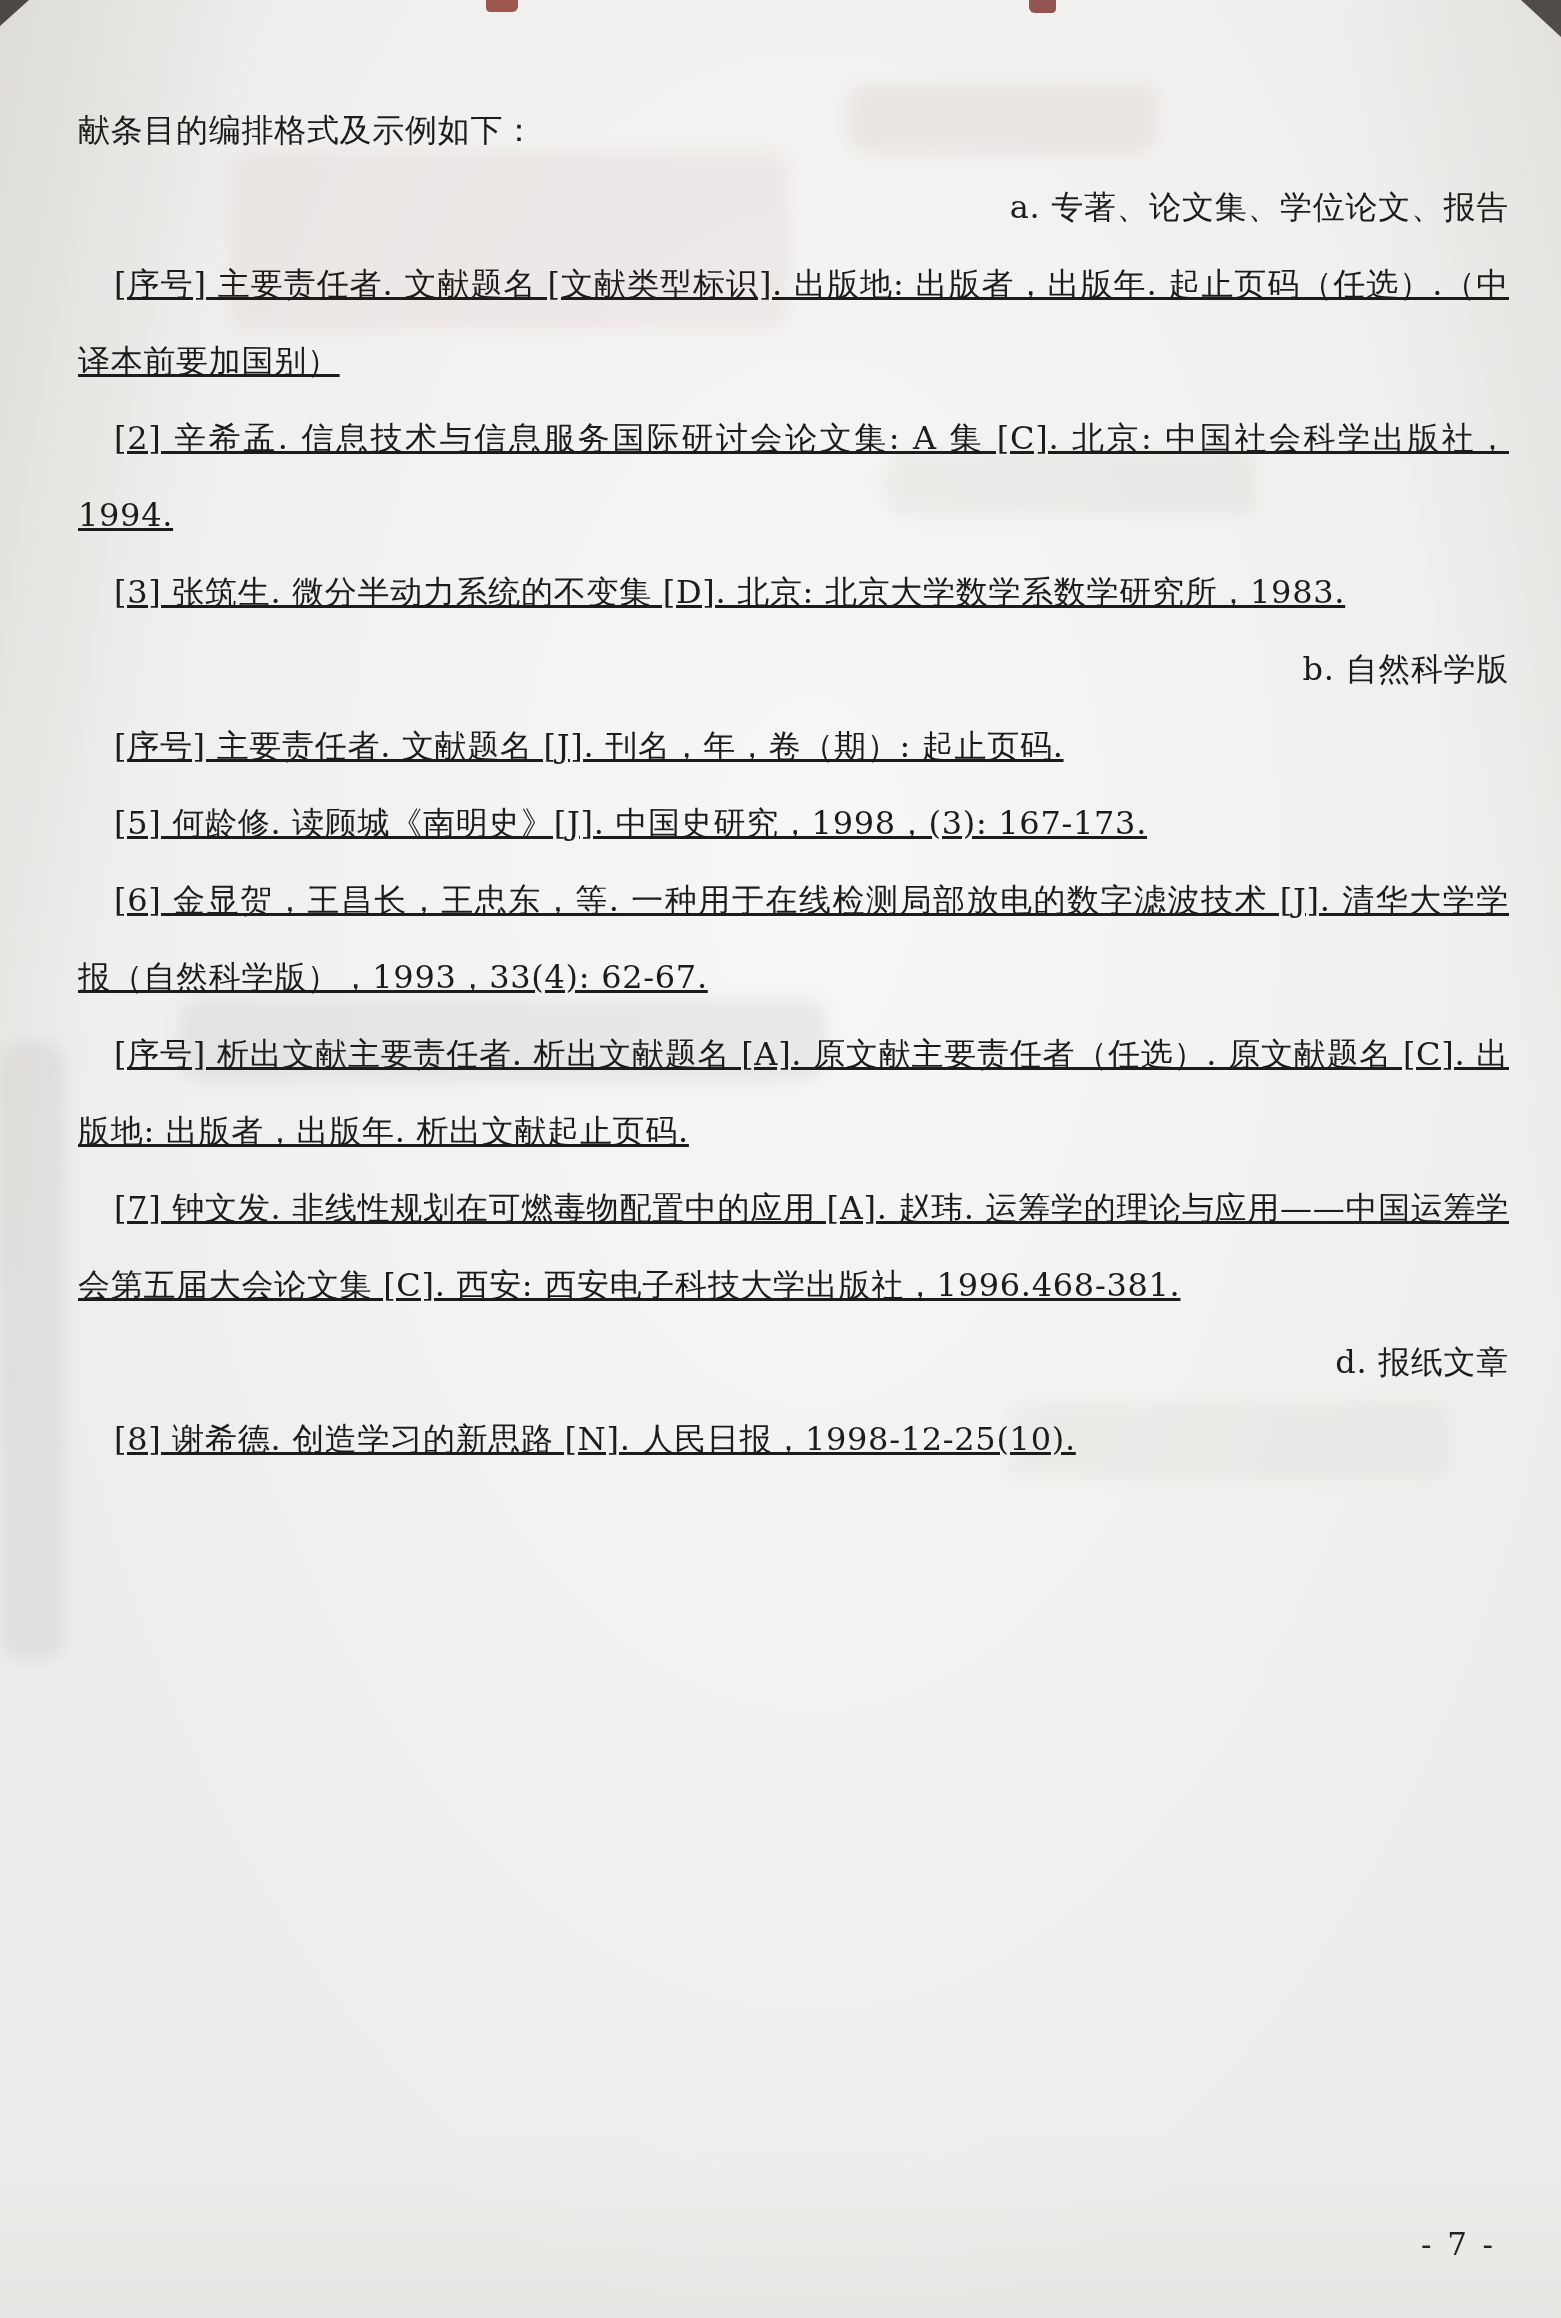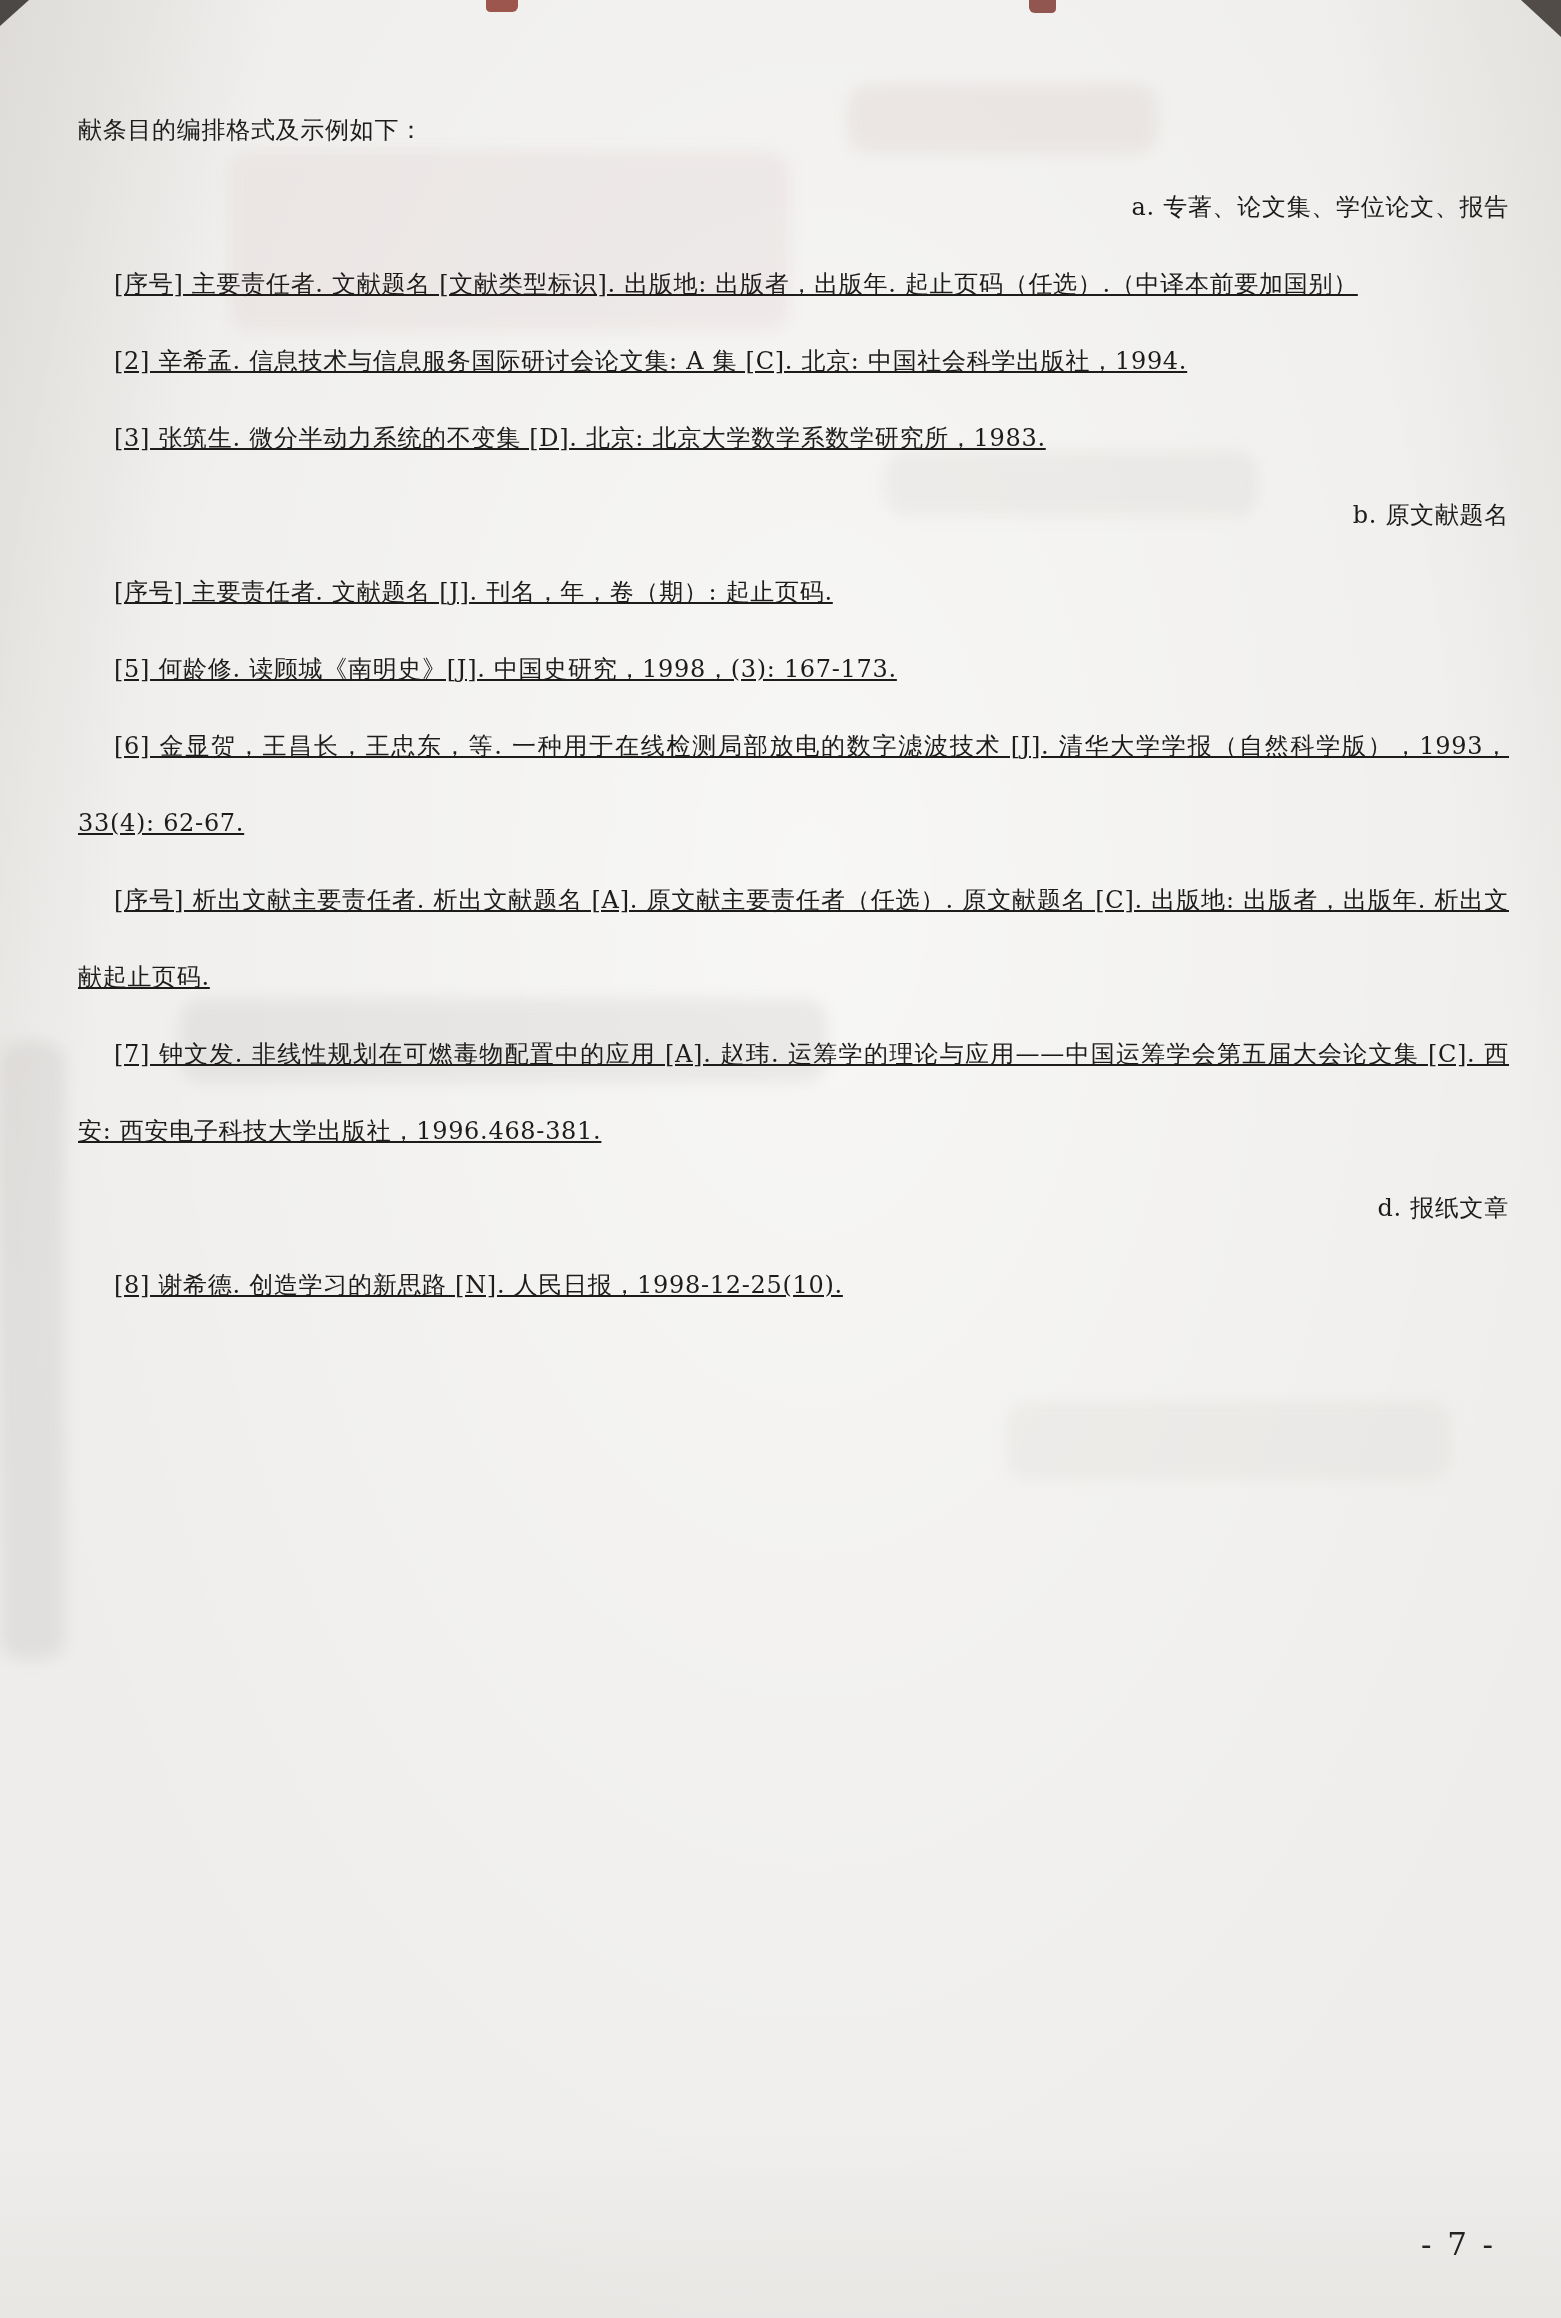--- a/index.html
+++ b/index.html
@@ -23,21 +23,21 @@
     color: #1d1c1b;
   }
   .text-block {
     position: absolute;
     left: 78px;
     top: 92px;
     width: 1431px;
   }
   .text-block p {
     margin: 0;
-    font-size: 24px;
+    font-size: 32px;
     line-height: 77px;
     letter-spacing: 0.7px;
   }
   p.body-line {
     text-align: justify;
     text-justify: inter-character;
   }
   p.entry, p.format-line {
     text-align: justify;
     text-justify: inter-character;
@@ -111,21 +111,21 @@
   <div class="smudge smudge-4"></div>
   <div class="smudge smudge-5"></div>
   <div class="smudge smudge-6"></div>
 
   <div class="text-block">
     <p class="body-line">献条目的编排格式及示例如下：</p>
     <p class="section-heading">a. 专著、论文集、学位论文、报告</p>
     <p class="format-line">[序号] 主要责任者. 文献题名 [文献类型标识]. 出版地: 出版者，出版年. 起止页码（任选）.（中译本前要加国别）</p>
     <p class="entry">[2] 辛希孟. 信息技术与信息服务国际研讨会论文集: A 集 [C]. 北京: 中国社会科学出版社，1994.</p>
     <p class="entry">[3] 张筑生. 微分半动力系统的不变集 [D]. 北京: 北京大学数学系数学研究所，1983.</p>
-    <p class="section-heading">b. 原文献题名</p>
+    <p class="section-heading">b. 自然科学版</p>
     <p class="format-line">[序号] 主要责任者. 文献题名 [J]. 刊名，年，卷（期）: 起止页码.</p>
     <p class="entry">[5] 何龄修. 读顾城《南明史》[J]. 中国史研究，1998，(3): 167-173.</p>
     <p class="entry">[6] 金显贺，王昌长，王忠东，等. 一种用于在线检测局部放电的数字滤波技术 [J]. 清华大学学报（自然科学版），1993，33(4): 62-67.</p>
     <p class="format-line">[序号] 析出文献主要责任者. 析出文献题名 [A]. 原文献主要责任者（任选）. 原文献题名 [C]. 出版地: 出版者，出版年. 析出文献起止页码.</p>
     <p class="entry">[7] 钟文发. 非线性规划在可燃毒物配置中的应用 [A]. 赵玮. 运筹学的理论与应用——中国运筹学会第五届大会论文集 [C]. 西安: 西安电子科技大学出版社，1996.468-381.</p>
     <p class="section-heading">d. 报纸文章</p>
     <p class="entry">[8] 谢希德. 创造学习的新思路 [N]. 人民日报，1998-12-25(10).</p>
   </div>
 
   <div class="page-number">- 7 -</div>

